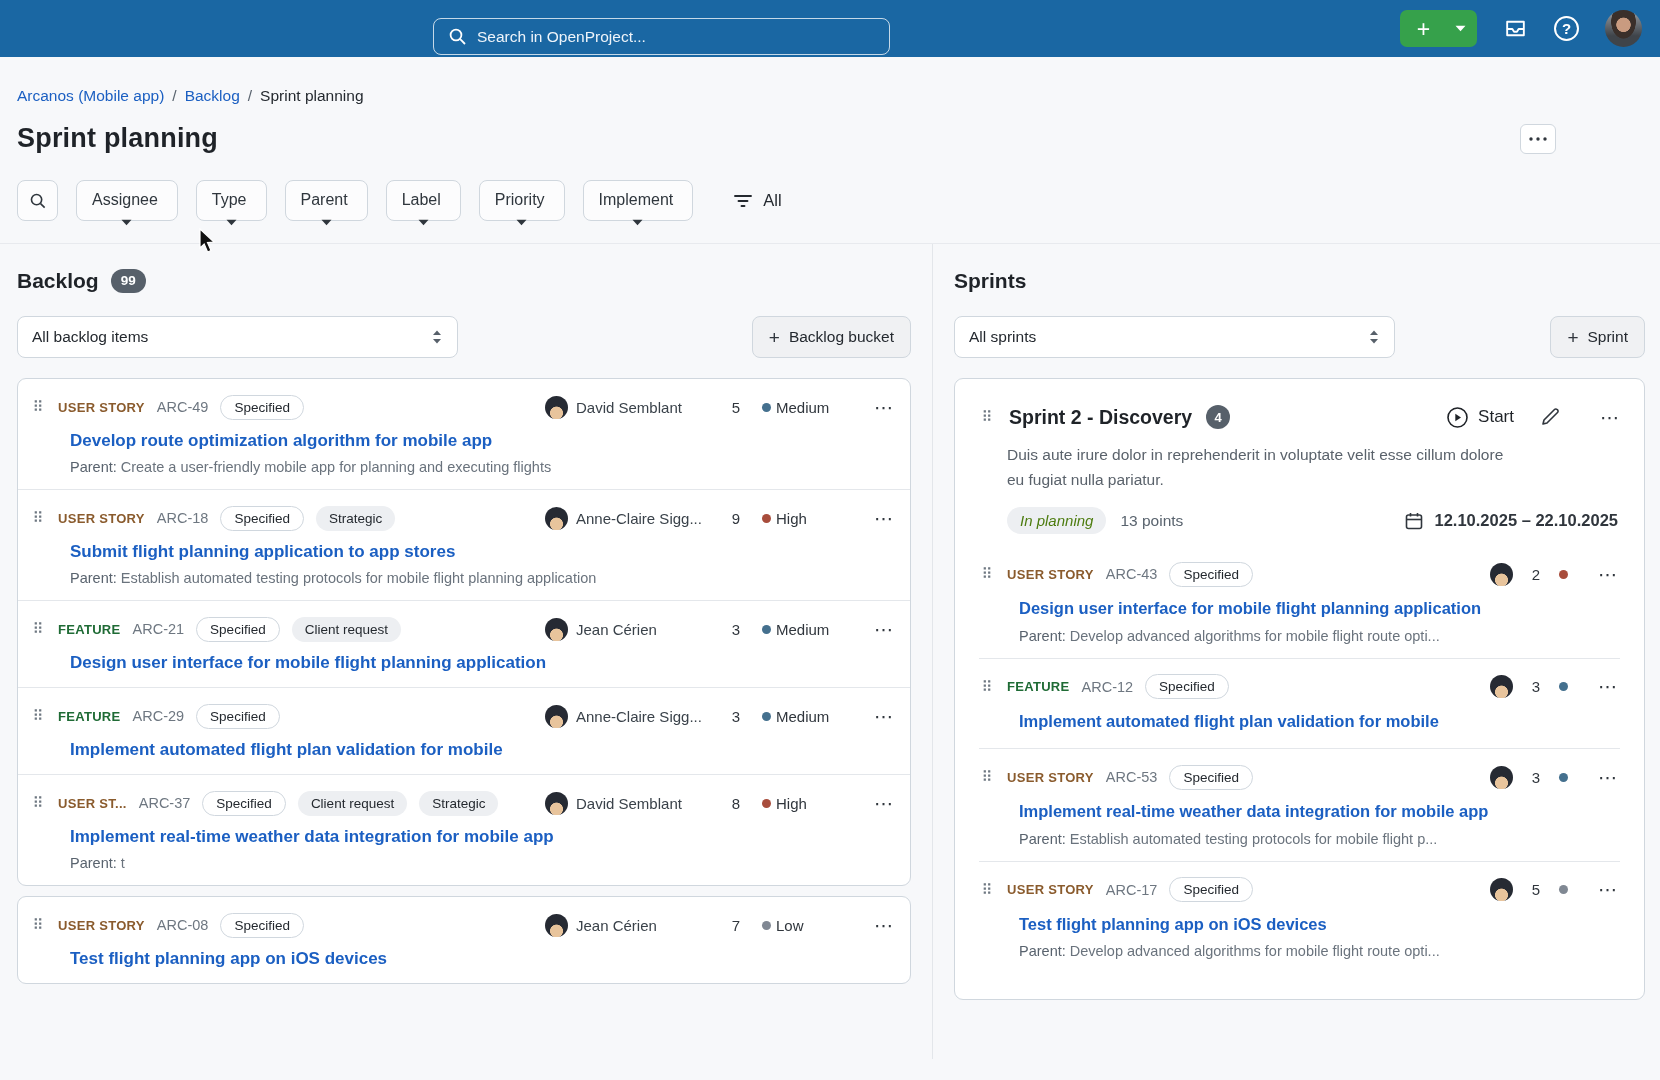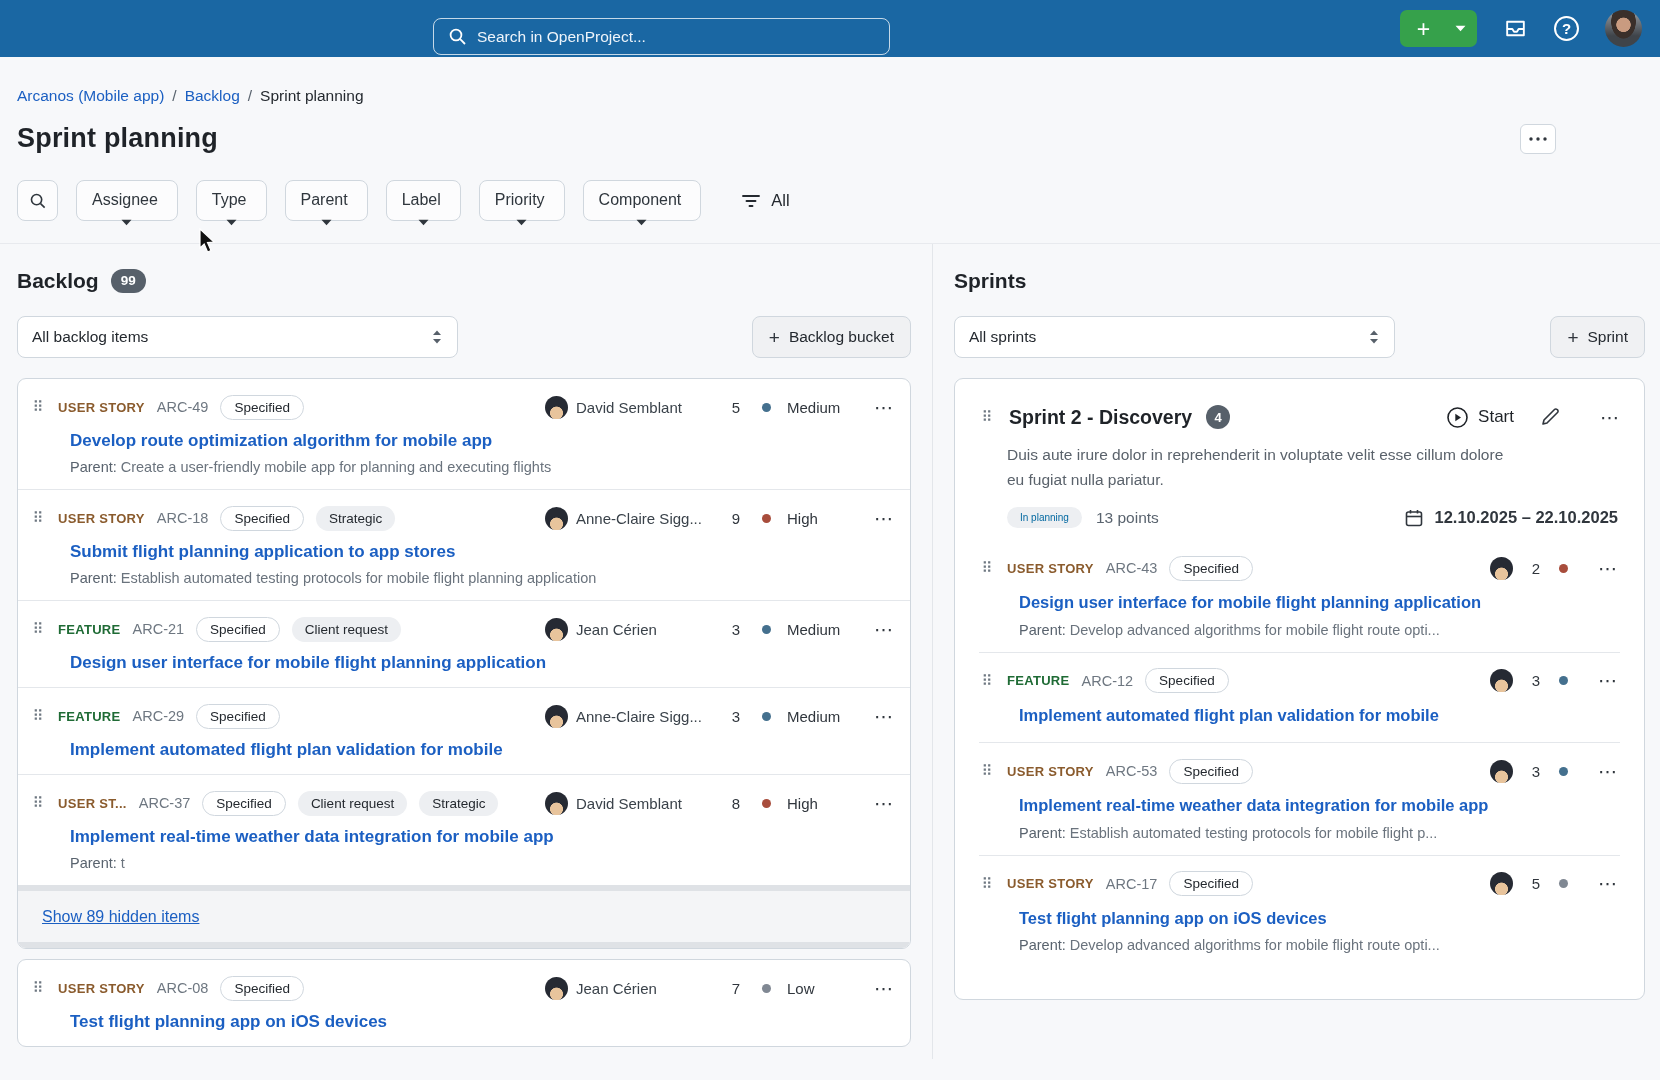--- a/index.html
+++ b/index.html
@@ -118,21 +118,21 @@
     background:var(--chip-bg,#EDEFF2); border-radius:999px; font-size:13.5px; color:#24292f;
     padding:5px 13px; white-space:nowrap;
   }
   .rh-right { margin-left:auto; display:flex; align-items:center; }
   .avatar {
     width:23px; height:23px; border-radius:50%; flex:none;
     background: radial-gradient(circle at 50% 74%, #e8c49c 0 30%, rgba(0,0,0,0) 33%), #262A33;
   }
   .assignee { width:134px; margin-left:8px; font-size:15px; color:#3a424a; white-space:nowrap; overflow:hidden; }
   .points { width:52px; text-align:center; font-size:15px; color:#30363d; }
-  .prio { width:98px; display:flex; align-items:center; gap:16px; font-size:15px; color:#30363d; }
+  .prio { width:98px; display:flex; align-items:center; gap:5px; font-size:15px; color:#30363d; }
   .dot { width:9px; height:9px; border-radius:50%; display:inline-block; flex:none; }
   .dot.high { background:var(--prio-high,#A84D3C); }
   .dot.medium { background:var(--prio-medium,#44708E); }
   .dot.low { background:var(--prio-low,#808893); }
   .kebab {
     width:34px; background:none; border:none; color:#30363d; font-size:19px; letter-spacing:1px;
     cursor:pointer; text-align:right; line-height:1;
   }
   .row-title {
     display:block; margin:11px 0 0 40px; font-size:17px; font-weight:700;
@@ -154,21 +154,21 @@
   .sp-title { font-size:19.5px; font-weight:700; }
   .sp-count {
     width:24px; height:24px; border-radius:50%; background:var(--badge-bg,#57606A);
     color:#fff; font-size:13px; font-weight:700; display:flex; align-items:center; justify-content:center;
   }
   .sp-actions { margin-left:auto; display:flex; align-items:center; gap:26px; }
   .start-btn { display:flex; align-items:center; gap:9px; background:none; border:none; font-size:17px; color:#1f2328; cursor:pointer; font-family:inherit; }
   .icon-plain { background:none; border:none; cursor:pointer; color:#30363d; display:flex; align-items:center; }
   .sp-desc { margin:13px 0 0 28px; max-width:512px; font-size:15.5px; line-height:1.62; color:#5a626b; }
   .sp-meta { display:flex; align-items:center; margin:15px 0 0 28px; }
-  .meta-pill { background:var(--chip-bg,#EDEFF2); border-radius:999px; padding:5px 13px; font-size:10px; color:#0369a1; }
+  .meta-pill { background:var(--chip-bg,#EDEFF2); border-radius:999px; padding:5px 13px; font-size:15px; color:#4d7c0f;font-style:italic; }
   .meta-points { margin-left:14px; font-size:15.5px; color:#59636e; }
   .meta-dates { margin-left:auto; display:flex; align-items:center; gap:10px; font-size:16.5px; font-weight:700; color:#30363d; padding-right:2px; }
   .s-items { margin-top:12px; }
   .s-item { padding:15px 0 14px 0; }
   .s-item + .s-item { border-top:1px solid #e4e7eb; }
   .s-head { display:flex; align-items:center; gap:12px; height:26px; }
   .s-right { margin-left:auto; display:flex; align-items:center; gap:16px; padding-right:2px; }
   .s-points { font-size:15px; color:#30363d; width:14px; text-align:center; }
   .s-title { display:block; margin:9px 0 0 40px; max-width:470px; font-size:16.5px; font-weight:700; line-height:1.55; color:var(--link,#1B5FC2); text-decoration:none; cursor:pointer; }
   .s-parent { margin:6px 0 0 40px; font-size:14.5px; color:#6a737d; }
@@ -294,21 +294,21 @@
       <svg class="caret" width="11" height="7" viewBox="0 0 11 7" fill="#2f363d">
           <path d="M0.5 0.8 L5.5 6.2 L10.5 0.8 Z"></path>
         </svg>
     </button>
 
     <button class="f-btn">
       <svg width="19" height="19" viewBox="0 0 19 19" fill="none" stroke="#2f363d" stroke-width="1.5" stroke-linejoin="round">
           <path d="M9.5 1.8 l6.5 3.7 v7.4 l-6.5 3.7 l-6.5-3.7 V5.5 Z"></path>
           <path d="M3 5.5 l6.5 3.7 l6.5-3.7 M9.5 9.2 v7.4"></path>
         </svg>
-      <span class="lbl">Component</span>
+      <span class="lbl">Implement</span>
       <svg class="caret" width="11" height="7" viewBox="0 0 11 7" fill="#2f363d">
           <path d="M0.5 0.8 L5.5 6.2 L10.5 0.8 Z"></path>
         </svg>
     </button>
 
     <div class="all-filter">
       <svg width="20" height="14" viewBox="0 0 20 14" stroke="#24292f" stroke-width="1.9" stroke-linecap="round">
           <line x1="2" y1="2" x2="18" y2="2"></line>
           <line x1="5.5" y1="7" x2="14.5" y2="7"></line>
           <line x1="8.5" y1="12" x2="11.5" y2="12"></line>
@@ -441,23 +441,20 @@
                   <i class="dot high"></i>
                   <span>High</span>
                 </span>
               <button class="kebab">⋯</button>
             </div>
           </div>
           <a class="row-title">Implement real-time weather data integration for mobile app</a>
           <div class="row-parent"><span class="pl">Parent:</span><span>t</span></div>
         </div>
 
-        <div class="hidden-row">
-          <a>Show 89 hidden items</a>
-        </div>
       </div>
 
       <div class="card tail">
         <div class="b-row">
           <div class="row-head">
             <span class="drag">⠿</span>
             <span class="wtype t-us">USER STORY</span>
             <span class="wid">ARC-08</span>
             <span class="status-pill">Specified</span>
             <div class="rh-right">

